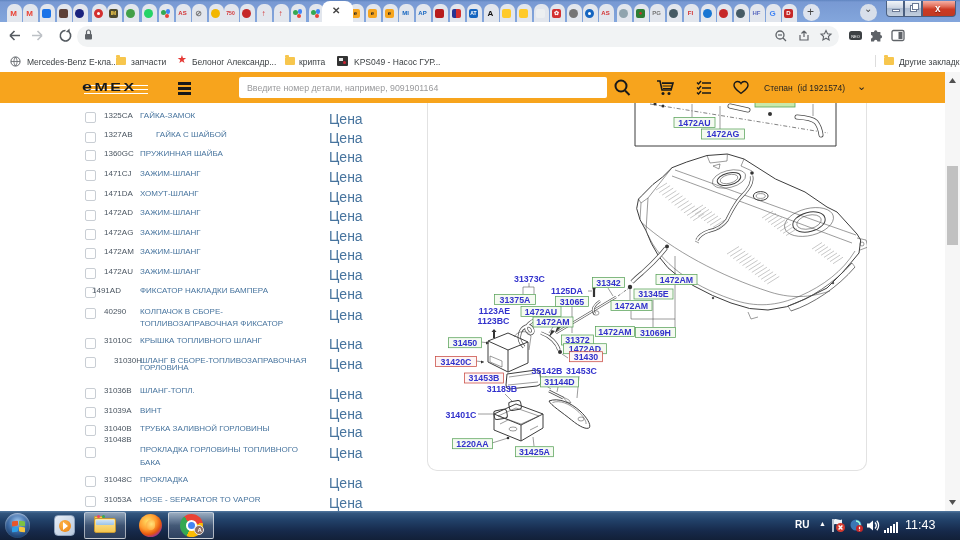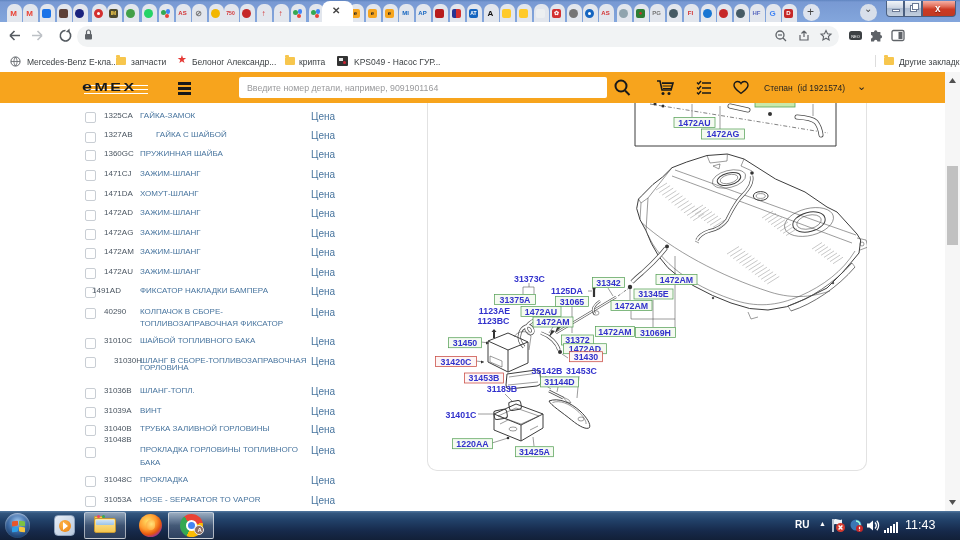--- a/index.html
+++ b/index.html
@@ -19,21 +19,21 @@
 
 #bookbar{position:absolute;left:0;top:50px;width:960px;height:22px;background:#fff}
 .bktxt{position:absolute;top:7px;font-size:8.5px;color:#3c4043;white-space:nowrap}
 .folder{position:absolute;top:7px;width:10px;height:8px;background:#f7c64d;border-radius:1px}
 .folder:before{content:"";position:absolute;left:0;top:-2px;width:4px;height:2px;background:#f7c64d;border-radius:1px 1px 0 0}
 
 #emexhead{position:absolute;left:0;top:72px;width:945px;height:31px;background:#f7a41d}
 
 .code{position:absolute;font-size:8px;color:#4a5560}
 .pname{position:absolute;font-size:8px;color:#47749e}
-.cena{position:absolute;left:311px;font-size:10px;color:#47749e}
+.cena{position:absolute;left:329px;font-size:14px;color:#47749e}
 .cbx{position:absolute;left:85px;width:11px;height:11px;border:1px solid #c9ced4;border-radius:2px;background:#fff}
 
 #sbar{position:absolute;left:945px;top:72px;width:15px;height:439px;background:#f6f6f6}
 #sthumb{position:absolute;left:2px;top:94px;width:11px;height:79px;background:#c1c1c1}
 
 #taskbar{position:absolute;left:0;top:511px;width:960px;height:29px;background:linear-gradient(#5379a1 0%,#33567e 8%,#22426a 30%,#16294a 70%,#122038 100%)}
 .trayico{position:absolute;color:#fff}
 </style></head><body>
 <div id="page">
 
@@ -272,21 +272,21 @@
 <div class="code" style="left:92px;top:285.7px">1491AD</div>
 <div class="pname" style="left:140px;top:285.7px">ФИКСАТОР НАКЛАДКИ БАМПЕРА</div>
 <div class="cena" style="top:285.7px">Цена</div>
 <div class="cbx" style="top:307.8px"></div>
 <div class="code" style="left:104px;top:306.6px">40290</div>
 <div class="pname" style="left:140px;top:306.6px">КОЛПАЧОК В СБОРЕ-</div>
 <div class="pname" style="left:140px;top:318.9px">ТОПЛИВОЗАПРАВОЧНАЯ ФИКСАТОР</div>
 <div class="cena" style="top:306.6px">Цена</div>
 <div class="cbx" style="top:337.6px"></div>
 <div class="code" style="left:104px;top:336.4px">31010C</div>
-<div class="pname" style="left:140px;top:336.4px">ШАЙБОЙ ТОПЛИВНОГО БАКА</div>
+<div class="pname" style="left:140px;top:336.4px">КРЫШКА ТОПЛИВНОГО ШЛАНГ</div>
 <div class="cena" style="top:336.4px">Цена</div>
 <div class="cbx" style="top:356.8px"></div>
 <div class="code" style="left:114px;top:355.6px">31030H</div>
 <div class="pname" style="left:140px;top:355.6px">ШЛАНГ В СБОРЕ-ТОПЛИВОЗАПРАВОЧНАЯ</div>
 <div class="pname" style="left:140px;top:363px">ГОРЛОВИНА</div>
 <div class="cena" style="top:355.6px">Цена</div>
 <div class="cbx" style="top:387.5px"></div>
 <div class="code" style="left:104px;top:386.3px">31036B</div>
 <div class="pname" style="left:140px;top:386.3px">ШЛАНГ-ТОПЛ.</div>
 <div class="cena" style="top:386.3px">Цена</div>

